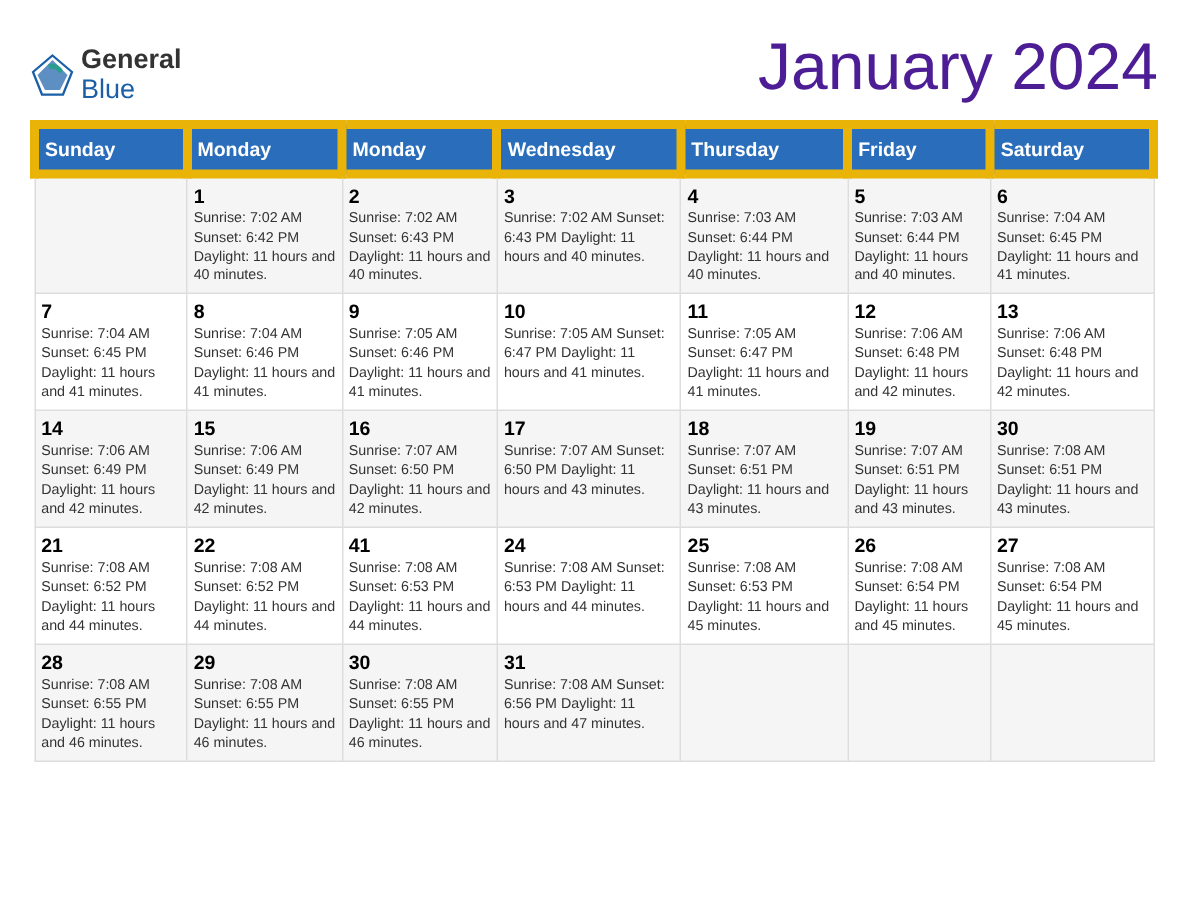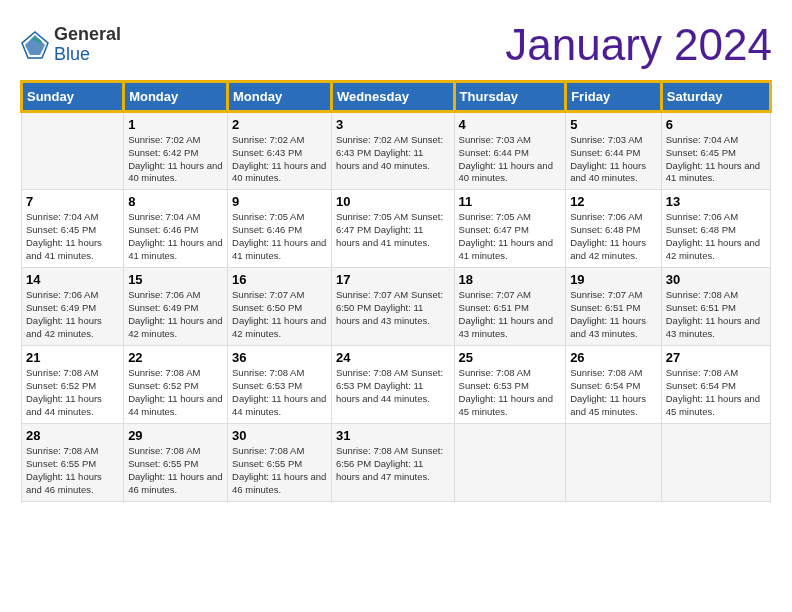--- a/index.html
+++ b/index.html
@@ -11,21 +11,21 @@
       overflow: hidden;
     }
     .page {
       width: 792px;
       height: 612px;
       padding: 20px 20px 10px 20px;
     }
     .header {
       display: flex;
       justify-content: space-between;
-      align-items: center;
+      align-items: flex-end;
       margin-bottom: 10px;
     }
     .logo {
       display: flex;
       align-items: center;
     }
     .logo-text {
       display: flex;
       flex-direction: column;
       line-height: 1.1;
@@ -64,21 +64,21 @@
     }
     thead tr {
       background-color: #2a6ebb;
       color: white;
     }
     thead th {
       padding: 6px 4px;
       text-align: left;
       font-size: 13px;
       font-weight: bold;
-      border: 3px solid #eab308;
+      border: 6px solid #eab308;
     }
     tbody tr {
       vertical-align: top;
     }
     tbody tr:nth-child(odd) {
       background-color: #f5f5f5;
     }
     tbody tr:nth-child(even) {
       background-color: #ffffff;
     }
@@ -291,21 +291,21 @@
 and 44 minutes.</div>
           </td>
           <td>
             <span class="day-number">22</span>
             <div class="day-info">Sunrise: 7:08 AM
 Sunset: 6:52 PM
 Daylight: 11 hours
 and 44 minutes.</div>
           </td>
           <td>
-            <span class="day-number">36</span>
+            <span class="day-number">41</span>
             <div class="day-info">Sunrise: 7:08 AM
 Sunset: 6:53 PM
 Daylight: 11 hours
 and 44 minutes.</div>
           </td>
           <td>
             <span class="day-number">24</span>
             <div class="day-info">Sunrise: 7:08 AM
 Sunset: 6:53 PM
 Daylight: 11 hours

